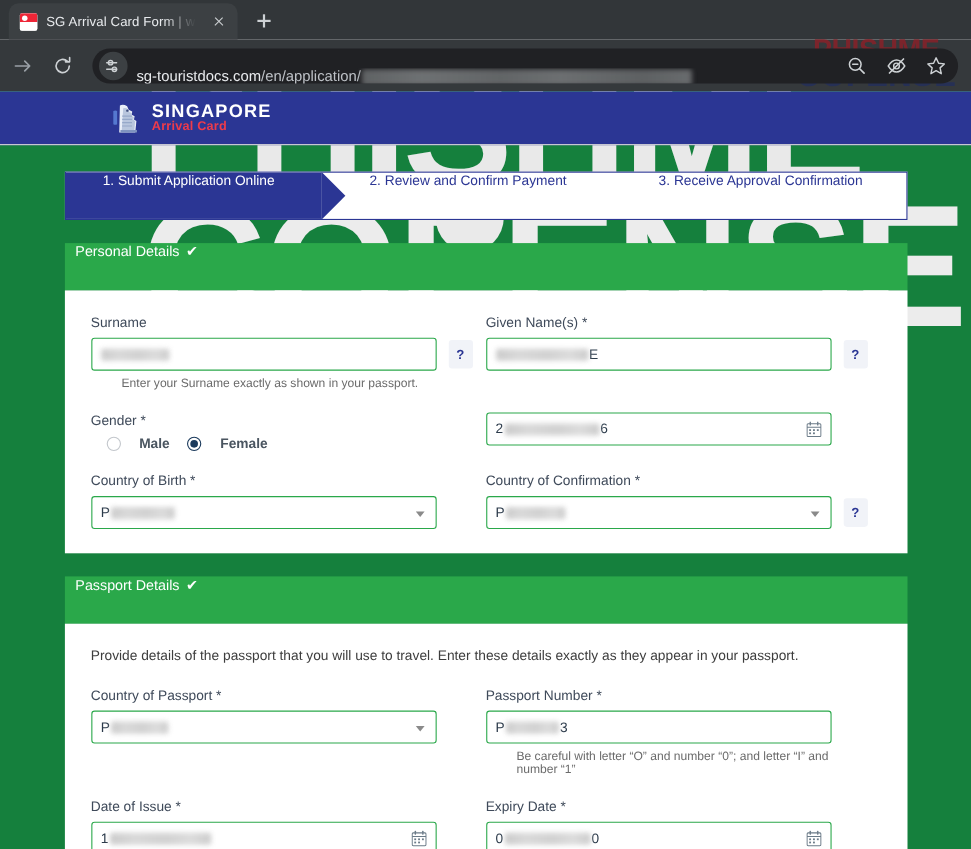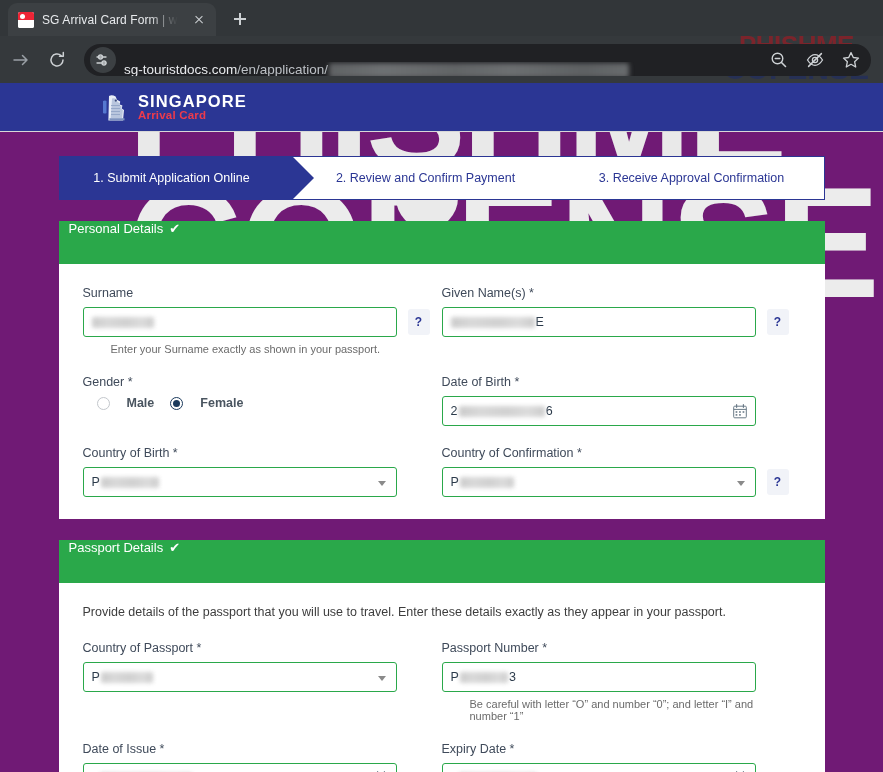--- a/index.html
+++ b/index.html
@@ -199,21 +199,21 @@
     width: 13px; height: 13px; border-radius: 50%;
     background: #8d2028; opacity:.55;
     left: 67px; top: 26px;
   }
 
   
   .page {
     position: relative;
     width: 883px;
     height: 689px;
-    background: #701a75;
+    background: #15803d;
     overflow: hidden;
   }
 
   
   .wm-page {
     position: absolute;
     left: 128px; top: -28px;
     width: 640px;
     text-align: center;
     pointer-events: none;
@@ -273,21 +273,21 @@
   .stepper {
     display: flex;
     height: 44px;
     background: #ffffff;
     border: 1px solid #2b3694;
     position: relative;
     overflow: hidden;
   }
   .step {
     display: flex;
-    align-items: center;
+    align-items: flex-start;
     justify-content: center;
     font-size: 12.5px;
     color: #2b3694;
     position: relative;
   }
   .step.s1 {
     background: #2b3694;
     color: #ffffff;
     width: 232px;
     padding-right: 8px;
@@ -608,21 +608,20 @@
                     <span class="radio-label">Male</span>
                   </span>
                   <span class="radio-item">
                     <span class="radio checked"></span>
                     <span class="radio-label">Female</span>
                   </span>
                 </div>
               </div>
 
               <div class="col">
-                <label class="field-label">Date of Birth *</label>
                 <div class="input-wrap">
                   <div class="fld">
                     <span class="val-row">
                       <span class="val-text">2</span>
                         <span class="redact" style="width:86px;"></span>
                         <span class="val-text">6</span>
                     </span>
                     <span class="cal-icon">
                       <svg width="14" height="15" viewBox="0 0 14 15">
                         <rect x="0.7" y="2.2" width="12.6" height="11.6" rx="1" fill="none" stroke="#6b7b88" stroke-width="1"></rect>

